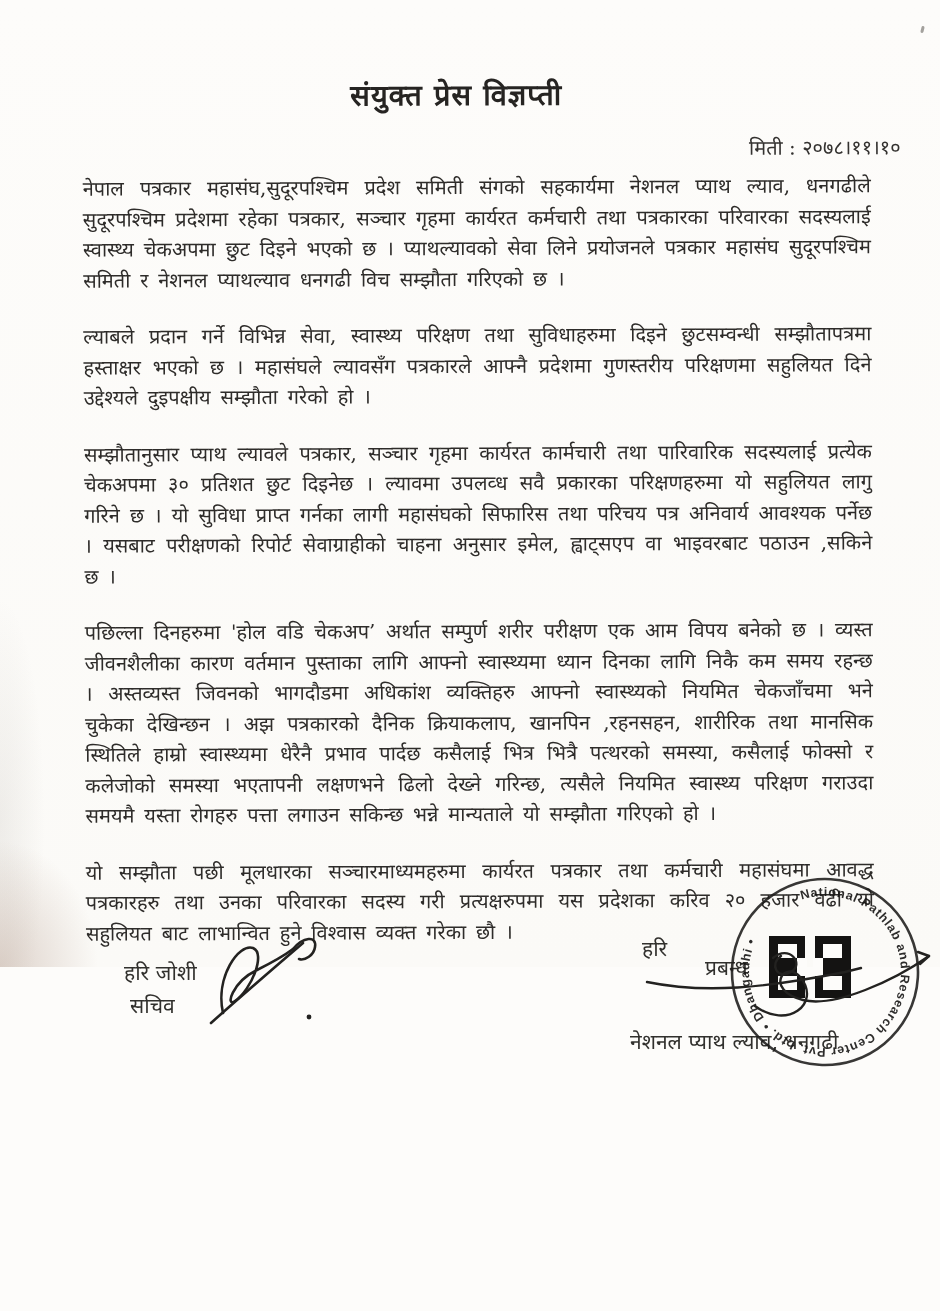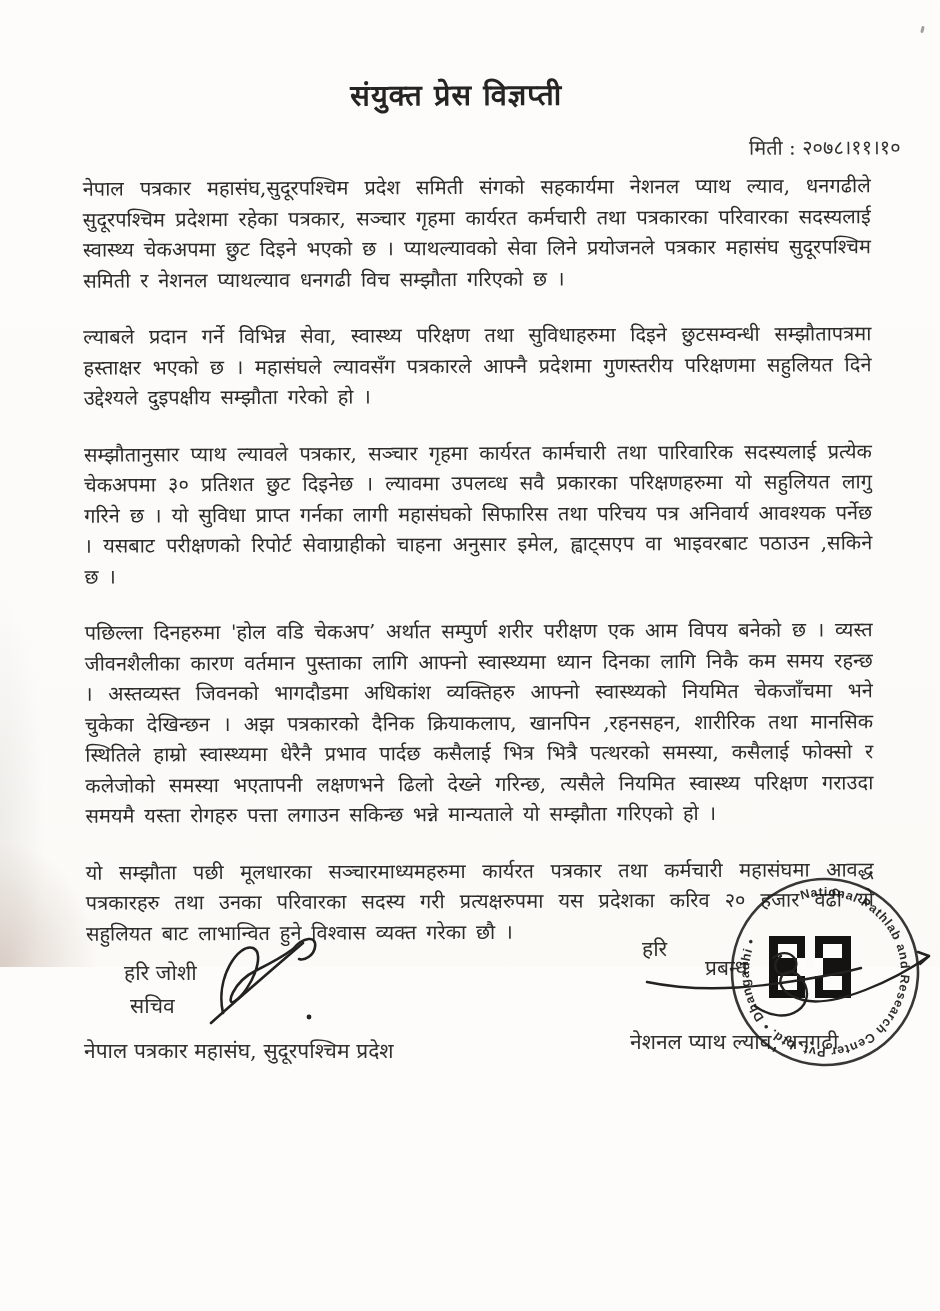--- a/index.html
+++ b/index.html
@@ -71,21 +71,20 @@
       <p>नेपाल पत्रकार महासंघ,सुदूरपश्चिम प्रदेश समिती संगको सहकार्यमा नेशनल प्याथ ल्याव, धनगढीले सुदूरपश्चिम प्रदेशमा रहेका पत्रकार, सञ्चार गृहमा कार्यरत कर्मचारी तथा पत्रकारका परिवारका सदस्यलाई स्वास्थ्य चेकअपमा छुट दिइने भएको छ ।  प्याथल्यावको सेवा लिने प्रयोजनले पत्रकार महासंघ सुदूरपश्चिम समिती र नेशनल प्याथल्याव धनगढी विच सम्झौता गरिएको छ ।</p>
       <p>ल्याबले प्रदान गर्ने विभिन्न सेवा, स्वास्थ्य परिक्षण तथा सुविधाहरुमा दिइने छुटसम्वन्धी सम्झौतापत्रमा हस्ताक्षर भएको छ ।  महासंघले ल्यावसँग पत्रकारले आफ्नै प्रदेशमा गुणस्तरीय परिक्षणमा सहुलियत दिने उद्देश्यले दुइपक्षीय सम्झौता गरेको हो ।</p>
       <p>सम्झौतानुसार प्याथ ल्यावले पत्रकार, सञ्चार गृहमा कार्यरत कार्मचारी तथा पारिवारिक सदस्यलाई प्रत्येक चेकअपमा ३० प्रतिशत छुट दिइनेछ । ल्यावमा उपलव्ध सवै प्रकारका परिक्षणहरुमा यो सहुलियत लागु गरिने छ । यो सुविधा प्राप्त गर्नका लागी महासंघको सिफारिस तथा परिचय पत्र अनिवार्य आवश्यक पर्नेछ । यसबाट परीक्षणको रिपोर्ट सेवाग्राहीको चाहना अनुसार इमेल, ह्वाट्सएप वा भाइवरबाट पठाउन ,सकिने छ ।</p>
       <p>पछिल्ला दिनहरुमा 'होल वडि चेकअप’ अर्थात सम्पुर्ण शरीर परीक्षण एक आम विपय बनेको छ । व्यस्त जीवनशैलीका कारण वर्तमान पुस्ताका लागि आफ्नो स्वास्थ्यमा ध्यान दिनका लागि निकै कम समय रहन्छ । अस्तव्यस्त जिवनको भागदौडमा अधिकांश व्यक्तिहरु आफ्नो स्वास्थ्यको नियमित चेकजाँचमा भने चुकेका देखिन्छन । अझ पत्रकारको दैनिक क्रियाकलाप, खानपिन ,रहनसहन, शारीरिक तथा मानसिक स्थितिले हाम्रो स्वास्थ्यमा धेरैनै प्रभाव पार्दछ कसैलाई भित्र भित्रै पत्थरको समस्या, कसैलाई फोक्सो र कलेजोको समस्या भएतापनी लक्षणभने ढिलो देख्ने गरिन्छ, त्यसैले नियमित स्वास्थ्य परिक्षण गराउदा समयमै यस्ता रोगहरु पत्ता लगाउन सकिन्छ भन्ने मान्यताले यो सम्झौता गरिएको  हो ।</p>
       <p>यो सम्झौता पछी मूलधारका सञ्चारमाध्यमहरुमा कार्यरत पत्रकार तथा कर्मचारी महासंघमा आवद्ध पत्रकारहरु तथा उनका परिवारका सदस्य गरी प्रत्यक्षरुपमा यस प्रदेशका करिव २० हजार वढी यो सहुलियत बाट लाभान्वित हुने विश्वास व्यक्त गरेका छौ ।</p>
     </div>
   </div>
 
   <div class="sig-text sig-left-name">हरि जोशी</div>
   <div class="sig-text sig-left-role">सचिव</div>
-  <div class="sig-text sig-left-org">नेपाल पत्रकार महासंघ, सुदूरपश्चिम प्रदेश</div>
 
   <div class="sig-text sig-right-name">हरि</div>
   <div class="sig-text sig-right-role">प्रबन्ध</div>
   <div class="sig-text sig-right-org">नेशनल प्याथ ल्याव, धनगढी</div>
 
   <svg style="left:205px; top:925px;" width="140" height="110" viewBox="0 0 140 110">
     <g fill="none" stroke="#232220" stroke-width="2.6" stroke-linecap="round">
       <path d="M 18,88 C 10,52 34,18 48,23 C 61,28 47,64 30,76 C 20,83 27,57 52,45 C 68,37 80,30 88,24"></path>
       <path d="M 6,98 C 35,72 70,42 98,18"></path>
       <path d="M 88,24 C 98,12 112,10 110,22 C 109,30 100,36 94,34"></path>

